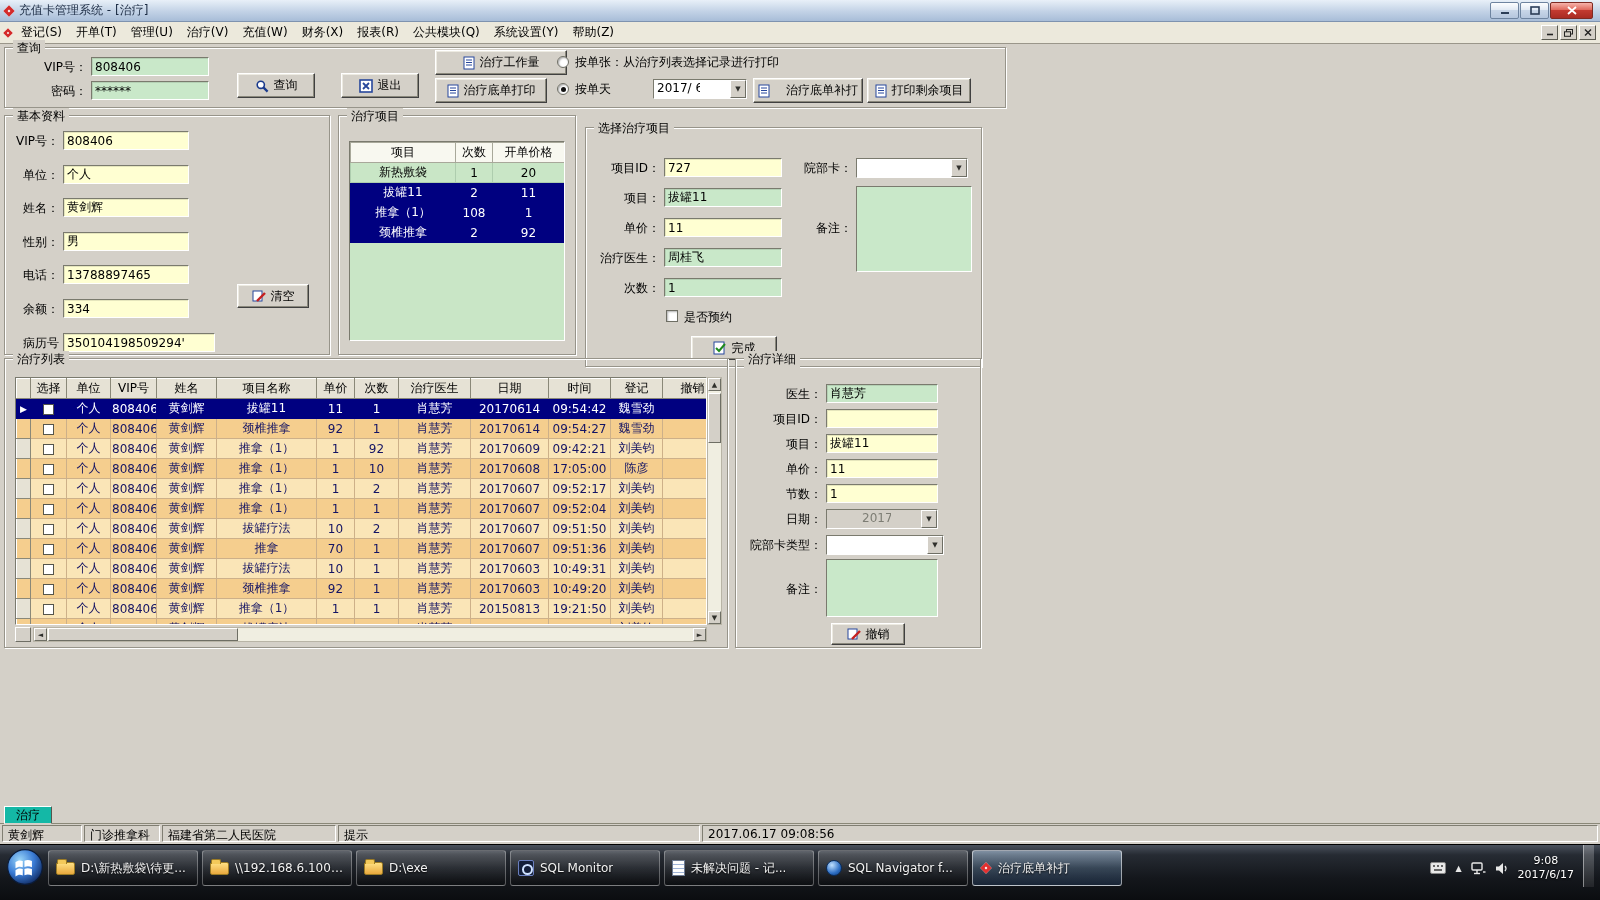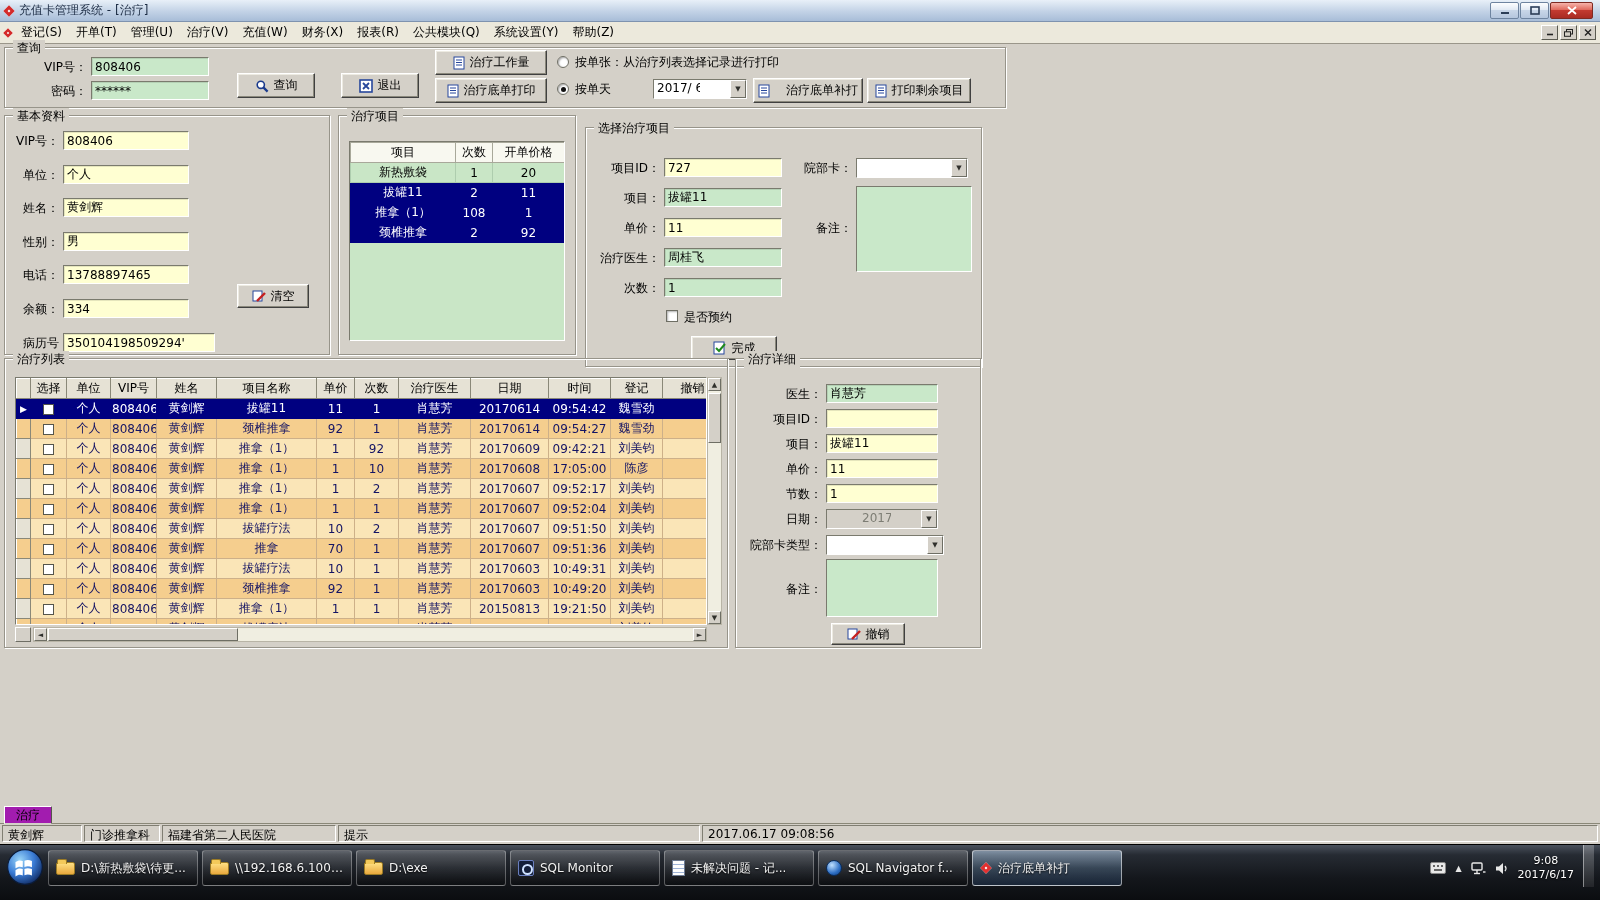--- a/index.html
+++ b/index.html
@@ -71,21 +71,21 @@
   
   .vscroll{position:absolute;width:15px;background:#F0EEE1;border:1px solid #B8B4A6;}
   .hscroll{position:absolute;height:15px;background:#F0EEE1;border:1px solid #B8B4A6;}
   .sbtn{position:absolute;width:13px;height:13px;background:#D4D0C8;border:1px solid;border-color:#FFF #6E6E64 #6E6E64 #FFF;
     font-size:7px;line-height:13px;text-align:center;color:#30302C;}
   .thumb{position:absolute;background:#D4D0C8;border:1px solid;border-color:#FFF #6E6E64 #6E6E64 #FFF;}
   .corner{position:absolute;width:16px;height:15px;background:#D4D0C8;border:1px solid;border-color:#FFF #6E6E64 #6E6E64 #FFF;}
 
   
   .tabbar{position:absolute;left:0;top:806px;width:1600px;height:18px;background:#D4D0C8;border-bottom:1px solid #8A8878;}
-  .tab{position:absolute;left:4px;top:0;width:48px;height:18px;background:#a21caf;text-align:center;line-height:17px;
+  .tab{position:absolute;left:4px;top:0;width:48px;height:18px;background:#14b8a6;text-align:center;line-height:17px;
     border:1px solid;border-color:#FFF #55554C #D4D0C8 #FFF;}
   .statusbar{position:absolute;left:0;top:824px;width:1600px;height:20px;background:#D4D0C8;display:flex;gap:2px;padding:1px 2px;}
   .sp{border:1px solid;border-color:#807E72 #FFF #FFF #807E72;padding:1px 5px;height:17px;white-space:nowrap;overflow:hidden;}
 
   
   .taskbar{position:absolute;left:0;top:844px;width:1600px;height:56px;
     background:linear-gradient(#4A515C,#262B33 18%,#14171C 60%,#0B0D10);border-top:1px solid #000;
     display:flex;align-items:flex-start;padding:5px 4px 0 6px;gap:4px;}
   .start-orb{width:38px;height:38px;flex:0 0 auto;margin-top:-2px;}
   .titem{width:150px;height:36px;border:1px solid rgba(255,255,255,.30);border-radius:3px;
@@ -191,21 +191,21 @@
     </button>
 
     <button class="btn" style="left:336px;top:25px;width:78px;height:25px;">
       <svg class="icon-svg" width="14" height="14" viewBox="0 0 14 14">
           <rect x="1" y="1" width="12" height="12" fill="#FFF" stroke="#27479C" stroke-width="1.6"></rect>
           <path d="M4 4 L10 10 M10 4 L4 10" stroke="#27479C" stroke-width="1.8"></path>
         </svg>
       <span>退出</span>
     </button>
 
-    <button class="btn" style="left:430px;top:2px;width:112px;height:25px;">
+    <button class="btn" style="left:430px;top:2px;width:132px;height:25px;">
       <svg class="icon-svg" width="12" height="14" viewBox="0 0 12 14">
           <rect x="1" y="1" width="10" height="12" fill="#FFF" stroke="#27479C"></rect>
           <line x1="3" y1="4" x2="9" y2="4" stroke="#27479C"></line>
           <line x1="3" y1="6.5" x2="9" y2="6.5" stroke="#27479C"></line>
           <line x1="3" y1="9" x2="9" y2="9" stroke="#27479C"></line>
         </svg>
       <span>治疗工作量</span>
     </button>
 
     <button class="btn" style="left:430px;top:30px;width:112px;height:25px;">

